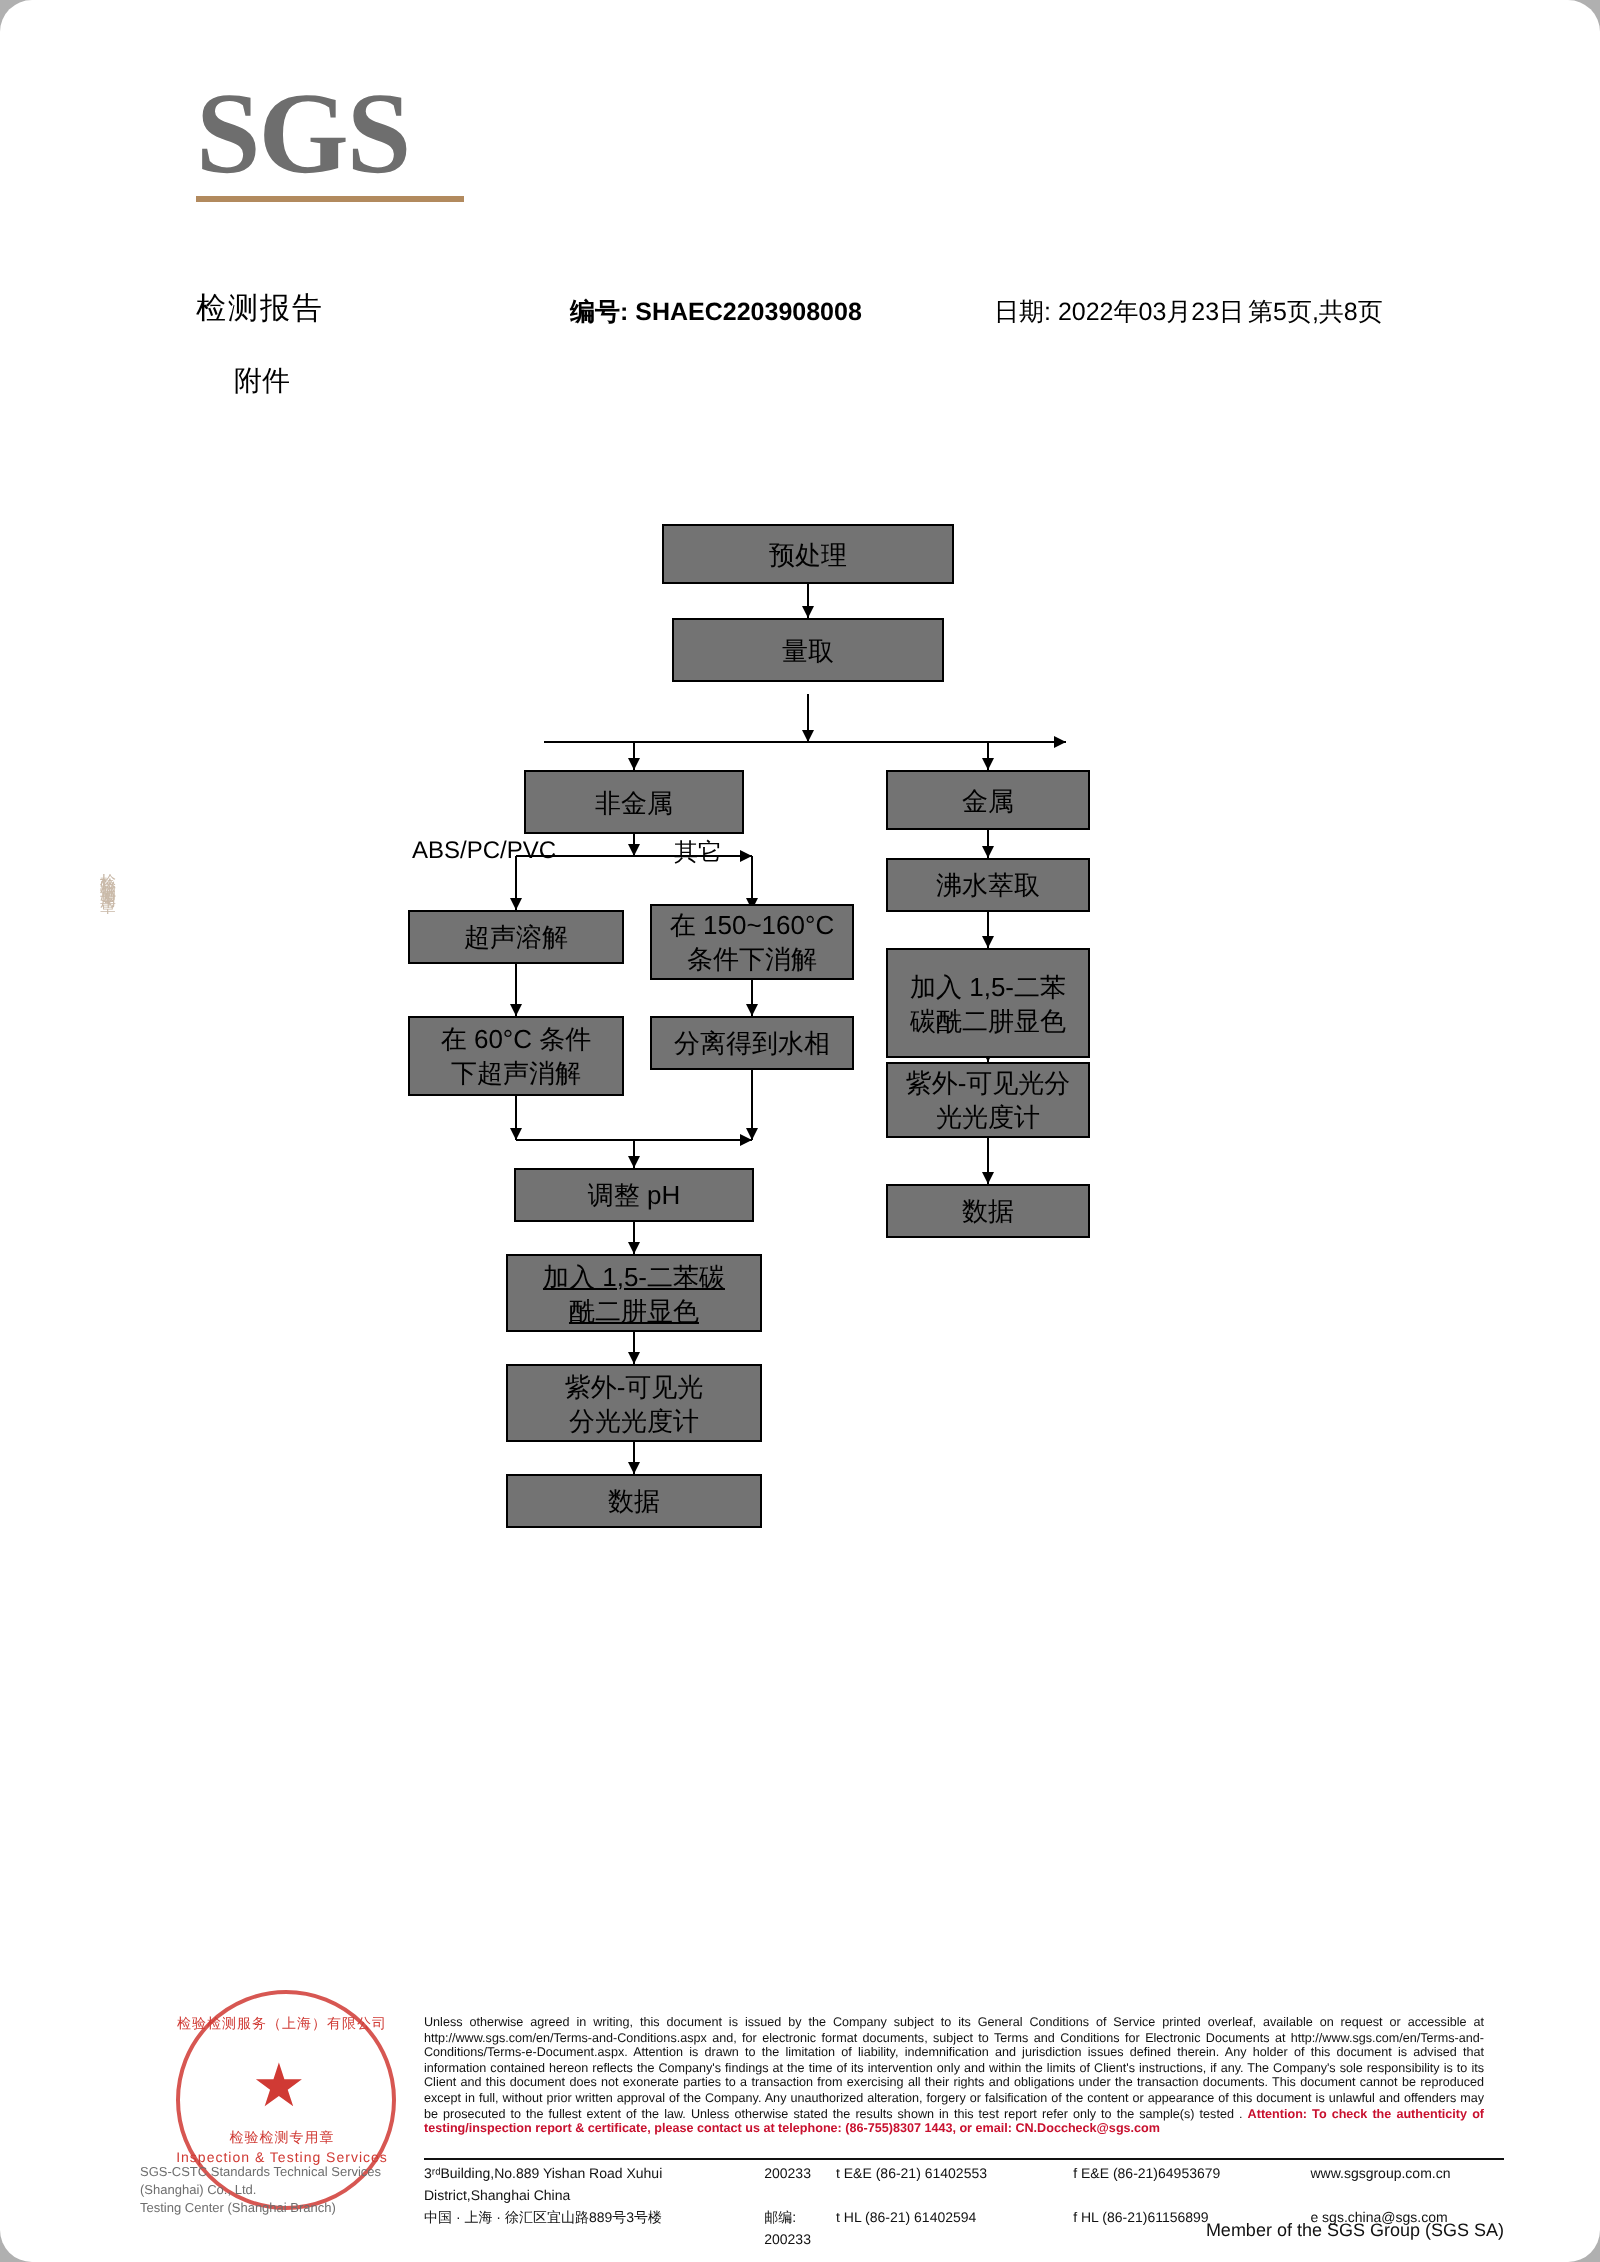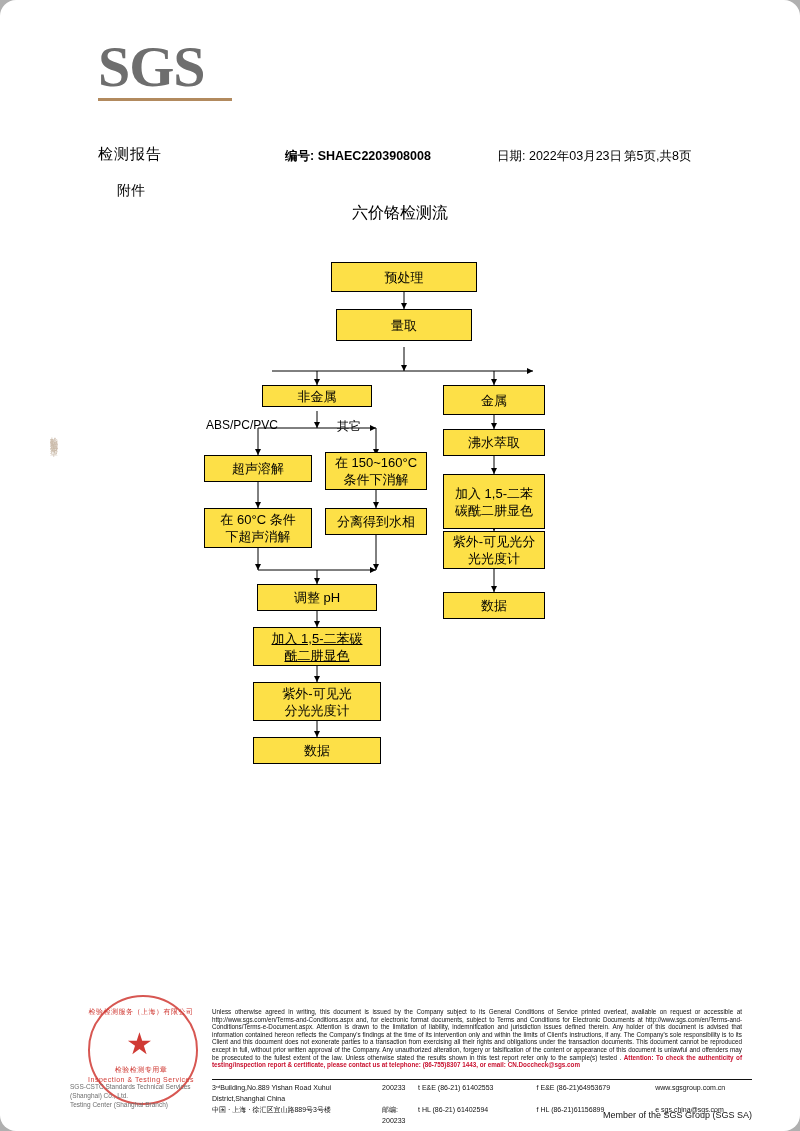--- a/index.html
+++ b/index.html
@@ -95,21 +95,21 @@
     left: 0;
     top: 0;
     width: 800px;
     height: 1131px;
     pointer-events: none;
   }
   .node {
     position: absolute;
     box-sizing: border-box;
     border: 1px solid #000;
-    background: #fde047;
+    background: #737373;
     font-size: 13px;
     color: #000;
     display: flex;
     align-items: center;
     justify-content: center;
     text-align: center;
     line-height: 17px;
     padding: 2px 4px;
   }
   .edge-label {
@@ -240,21 +240,20 @@
   <div class="sgs-logo">
     <div class="word">SGS</div>
     <div class="underline"></div>
   </div>
 
   <div class="report-title">检测报告</div>
   <div class="report-no">编号: SHAEC2203908008</div>
   <div class="report-date">日期: 2022年03月23日</div>
   <div class="report-page">第5页,共8页</div>
   <div class="attachment">附件</div>
-  <div class="flow-title">六价铬检测流</div>
 
   <div class="flow">
     <svg class="connectors" viewBox="0 0 800 1131">
       <defs>
         <marker id="arrow" markerWidth="8" markerHeight="8" refX="6" refY="3" orient="auto">
           <path d="M0,0 L6,3 L0,6 z" fill="#000"></path>
         </marker>
       </defs>
       <g stroke="#000" stroke-width="1" fill="none" marker-end="url(#arrow)">
 
@@ -288,21 +287,21 @@
 
         <path d="M494,411 L494,429"></path>
         <path d="M494,456 L494,474"></path>
         <path d="M494,513 L494,531"></path>
         <path d="M494,569 L494,592"></path>
       </g>
     </svg>
 
     <div class="node" style="left:331px; top:262px; width:146px; height:30px;">预处理</div>
     <div class="node" style="left:336px; top:309px; width:136px; height:32px;">量取</div>
-    <div class="node" style="left:262px; top:385px; width:110px; height:22px;text-align:center;">非金属</div>
+    <div class="node" style="left:262px; top:385px; width:110px; height:32px;text-align:center;">非金属</div>
     <div class="node" style="left:443px; top:385px; width:102px; height:30px;">金属</div>
     <div class="node" style="left:204px; top:455px; width:108px; height:27px;">超声溶解</div>
     <div class="node" style="left:325px; top:452px; width:102px; height:38px; white-space:pre-line;">在 150~160°C
 条件下消解</div>
     <div class="node" style="left:443px; top:429px; width:102px; height:27px;">沸水萃取</div>
     <div class="node" style="left:204px; top:508px; width:108px; height:40px; white-space:pre-line;">在 60°C 条件
 下超声消解</div>
     <div class="node" style="left:325px; top:508px; width:102px; height:27px;">分离得到水相</div>
     <div class="node" style="left:443px; top:474px; width:102px; height:55px; white-space:pre-line;">加入 1,5-二苯
 碳酰二肼显色</div>

